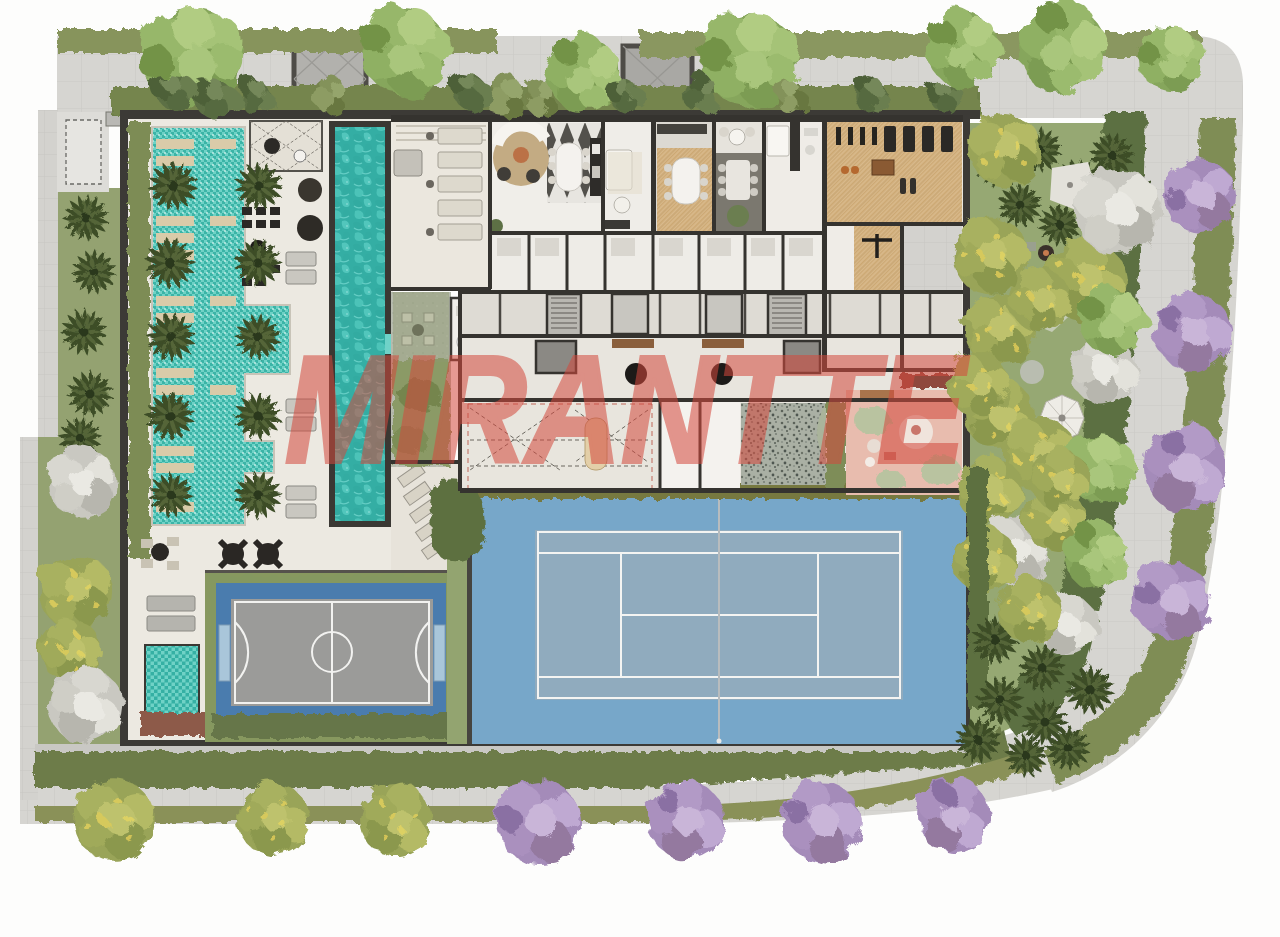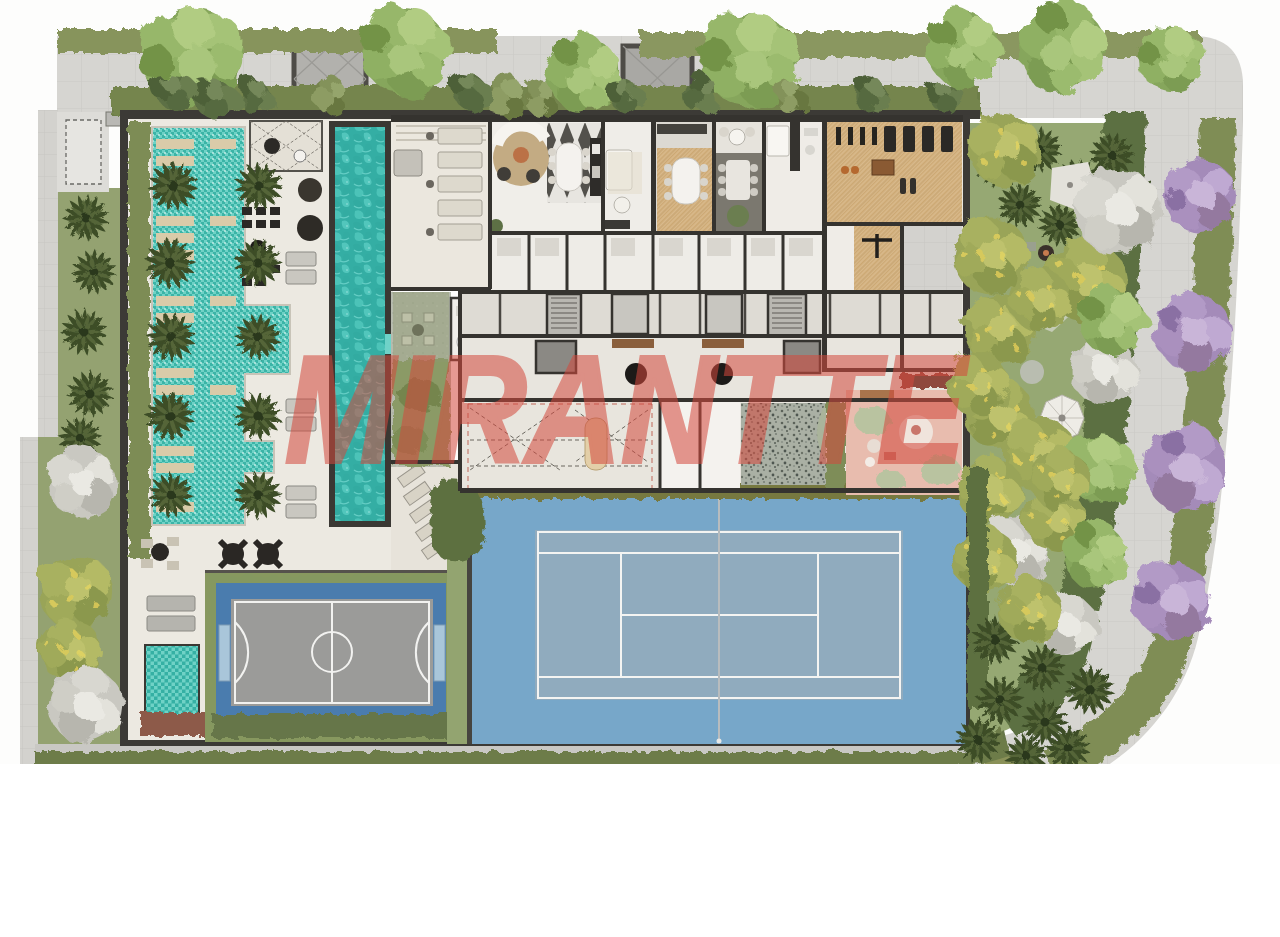--- a/index.html
+++ b/index.html
@@ -1,16 +1,16 @@
 <!DOCTYPE html>
 <html><head>
 <meta charset="utf-8">
 <style>
 html,body{margin:0;padding:0;background:#fff;font-family:"Liberation Sans",sans-serif;}
-#stage{position:relative;width:1280px;height:764px;overflow:hidden;background:#fdfdfc;}
+#stage{position:relative;width:1280px;height:937px;overflow:hidden;background:#fdfdfc;}
 </style>
 </head>
 <body>
 <div id="stage">
 <svg width="1280" height="937" viewBox="0 0 1280 937" xmlns="http://www.w3.org/2000/svg">
 <defs>
 <pattern id="tile" width="27" height="27" patternUnits="userSpaceOnUse">
   <rect width="27" height="27" fill="#d6d5d1"></rect>
   <path d="M0,0H27M0,0V27" stroke="#cbcac6" stroke-width="1.2" fill="none"></path>
 </pattern>

